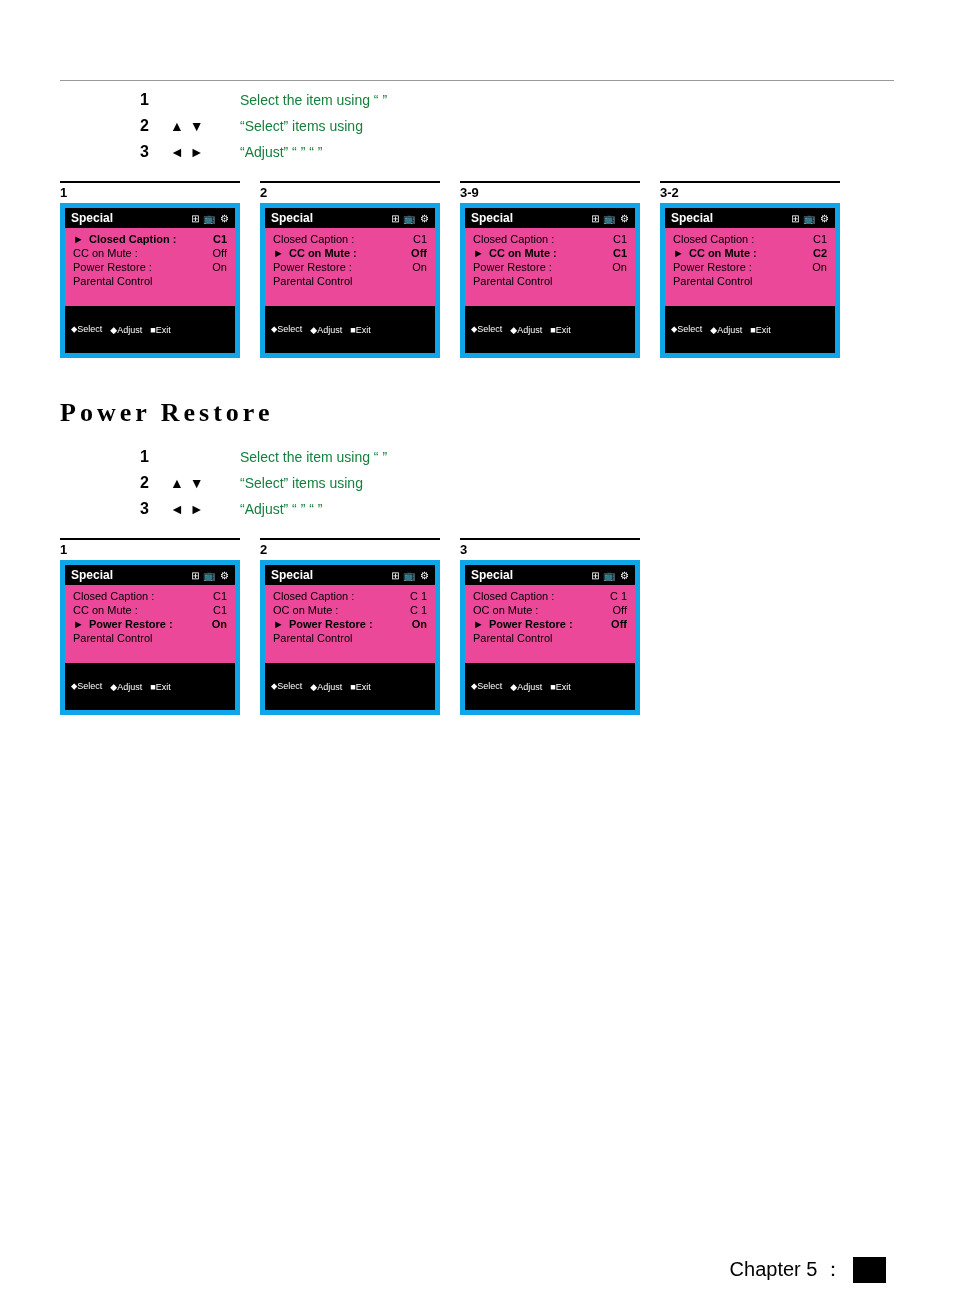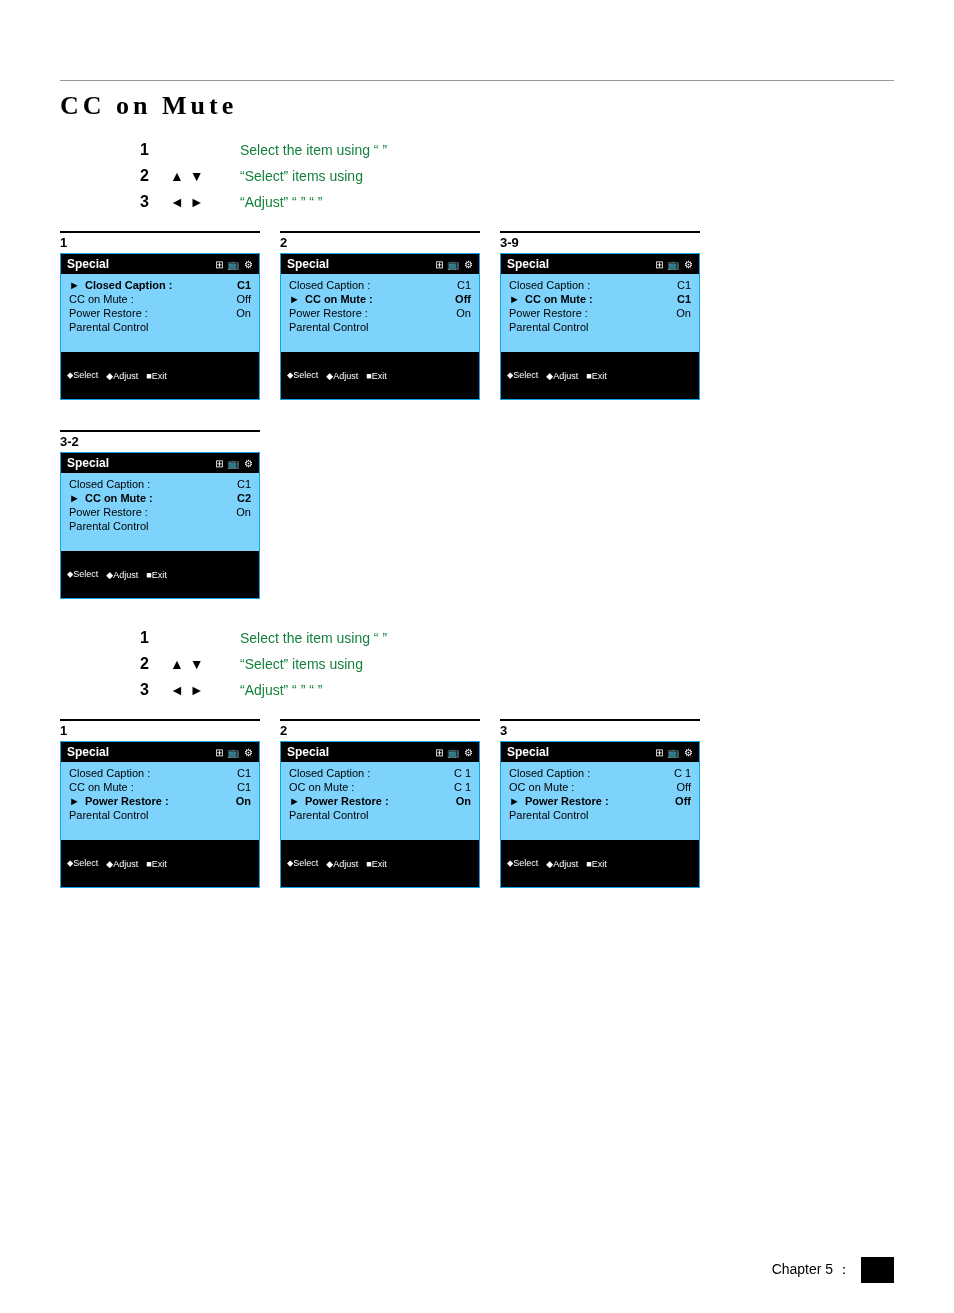--- a/index.html
+++ b/index.html
@@ -65,23 +65,23 @@
       flex-direction: column;
     }
     .menu-label {
       font-size: 13px;
       font-weight: bold;
       margin-bottom: 3px;
       border-top: 2px solid #000;
       padding-top: 2px;
     }
     .menu-screen {
-      background: #7dd3fc;
-      border: 1px solid #0ea5e9;
-      width: 200px;
+      background: #ec4899;
+      border: 5px solid #0ea5e9;
+      width: 180px;
       font-size: 11px;
       overflow: hidden;
     }
     .menu-header {
       background: #000;
       color: #fff;
       padding: 3px 6px;
       display: flex;
       align-items: center;
       justify-content: space-between;
@@ -124,41 +124,40 @@
       display: flex;
       align-items: center;
       gap: 2px;
     }
     .second-section {
       margin-top: 30px;
     }
     .bottom-page {
       position: absolute;
       bottom: 30px;
-      right: 60px;
+      right: 68px;
       display: flex;
       align-items: center;
       gap: 10px;
-      font-size: 14px;
+      font-size: 20px;
     }
     .page-badge {
       background: #000;
       color: #fff;
       padding: 4px 10px;
       font-size: 13px;
       font-weight: bold;
     }
   </style>
 </head>
 <body>
 
 <div class="top-line"></div>
 
 <div>
-  <div class="section-title">CC  on  Mute</div>
 
   <div class="steps-area">
     <div class="step-row">
       <span class="step-num">1</span>
       <span class="step-icons"></span>
       <span class="step-desc">Select the item using “  ”</span>
     </div>
     <div class="step-row">
       <span class="step-num">2</span>
       <span class="step-icons">
@@ -323,20 +322,21 @@
               <span class="footer-item">◆Adjust</span>
               <span class="footer-item">■Exit</span>
             </div>
           </div>
         </div>
       </div>
     </div>
 </div>
 
 <div class="second-section">
+  <div class="section-title">Power  Restore</div>
 
   <div class="steps-area">
     <div class="step-row">
       <span class="step-num">1</span>
       <span class="step-icons"></span>
       <span class="step-desc">Select the item using “  ”</span>
     </div>
     <div class="step-row">
       <span class="step-num">2</span>
       <span class="step-icons">

